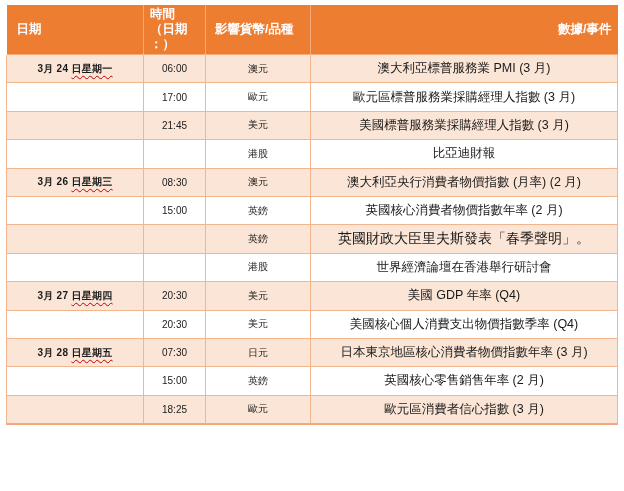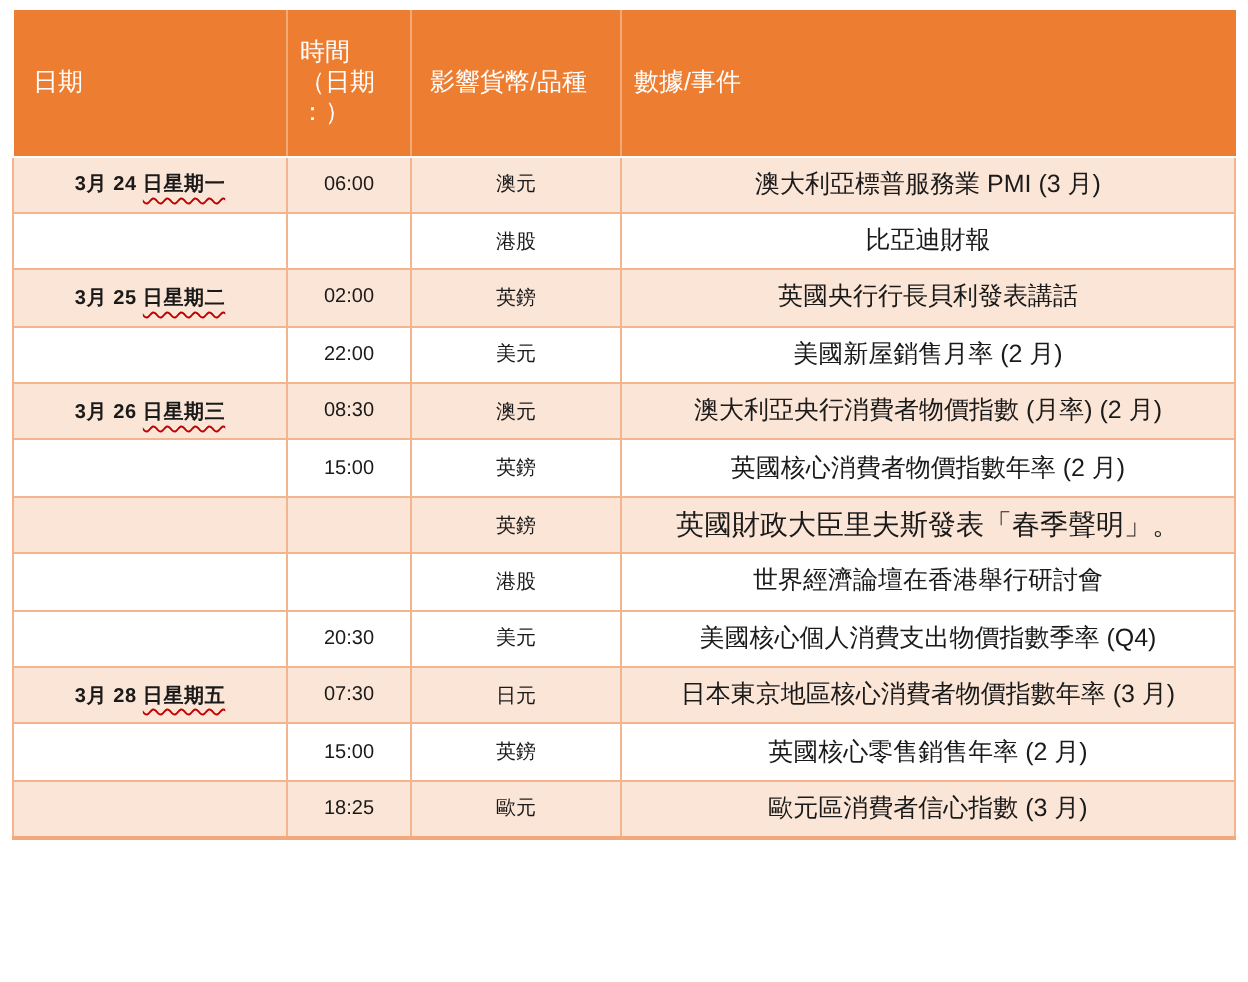--- a/index.html
+++ b/index.html
@@ -35,34 +35,34 @@
   }
   col.c1 { width: 137px; }
   col.c2 { width: 62px; }
   col.c3 { width: 105px; }
   col.c4 { width: 307px; }
 
   thead th {
     background: var(--header-bg);
     color: var(--header-text);
     font-size: 12.5px;
-    font-weight: normal;
-    height: 73px;
+    font-weight: bold;
+    height: 49px;
     vertical-align: middle;
     border: 1px solid rgba(255,255,255,0.35);
     border-top: none;
     padding: 2px 6px;
     box-sizing: border-box;
   }
   thead th:first-child { border-left: none; margin-top: 40px; }
   thead th:last-child  { border-right: none; }
   th.h-date { text-align: left; padding-left: 10px; }
   th.h-time { text-align: left; white-space: pre-line; line-height: 15px; padding-left: 6px; }
   th.h-cur  { text-align: left; padding-left: 9px; }
-  th.h-event{ text-align: left; }
+  th.h-event{ text-align: right; }
 
   tbody td {
     border: 1px solid var(--border);
     height: 28.4px;
     box-sizing: border-box;
     text-align: center;
     vertical-align: middle;
     color: var(--text);
     font-size: 10px;
     padding: 0 4px;
@@ -107,35 +107,35 @@
     </thead>
     <tbody id="calendar-body">
         <tr class="shade">
     <td class="date-cell"><span class="date-main">3月 24 </span><span class="squiggle">日星期一</span></td>
     <td class="time-cell">06:00</td>
     <td class="cur-cell">澳元</td>
     <td class="event-cell">澳大利亞標普服務業 PMI (3 月)</td>
   </tr>
         <tr class="plain">
     <td class="date-cell"><span class="date-main"></span><span class="squiggle"></span></td>
+    <td class="time-cell">17:00</td>
+    <td class="cur-cell">歐元</td>
+    <td class="event-cell">歐元區標普服務業採購經理人指數 (3 月)</td>
+  </tr>
+        <tr class="shade">
+    <td class="date-cell"><span class="date-main"></span><span class="squiggle"></span></td>
+    <td class="time-cell">21:45</td>
+    <td class="cur-cell">美元</td>
+    <td class="event-cell">美國標普服務業採購經理人指數 (3 月)</td>
+  </tr>
+        <tr class="plain">
+    <td class="date-cell"><span class="date-main"></span><span class="squiggle"></span></td>
     <td class="time-cell"></td>
     <td class="cur-cell">港股</td>
     <td class="event-cell">比亞迪財報</td>
-  </tr>
-        <tr class="shade">
-    <td class="date-cell"><span class="date-main">3月 25 </span><span class="squiggle">日星期二</span></td>
-    <td class="time-cell">02:00</td>
-    <td class="cur-cell">英鎊</td>
-    <td class="event-cell">英國央行行長貝利發表講話</td>
-  </tr>
-        <tr class="plain">
-    <td class="date-cell"><span class="date-main"></span><span class="squiggle"></span></td>
-    <td class="time-cell">22:00</td>
-    <td class="cur-cell">美元</td>
-    <td class="event-cell">美國新屋銷售月率 (2 月)</td>
   </tr>
         <tr class="shade">
     <td class="date-cell"><span class="date-main">3月 26 </span><span class="squiggle">日星期三</span></td>
     <td class="time-cell">08:30</td>
     <td class="cur-cell">澳元</td>
     <td class="event-cell">澳大利亞央行消費者物價指數 (月率)  (2 月)</td>
   </tr>
         <tr class="plain">
     <td class="date-cell"><span class="date-main"></span><span class="squiggle"></span></td>
     <td class="time-cell">15:00</td>
@@ -146,20 +146,26 @@
     <td class="date-cell"><span class="date-main"></span><span class="squiggle"></span></td>
     <td class="time-cell"></td>
     <td class="cur-cell">英鎊</td>
     <td class="event-cell">英國財政大臣里夫斯發表「春季聲明」。</td>
   </tr>
         <tr class="plain">
     <td class="date-cell"><span class="date-main"></span><span class="squiggle"></span></td>
     <td class="time-cell"></td>
     <td class="cur-cell">港股</td>
     <td class="event-cell">世界經濟論壇在香港舉行研討會</td>
+  </tr>
+        <tr class="shade">
+    <td class="date-cell"><span class="date-main">3月 27 </span><span class="squiggle">日星期四</span></td>
+    <td class="time-cell">20:30</td>
+    <td class="cur-cell">美元</td>
+    <td class="event-cell">美國 GDP 年率 (Q4)</td>
   </tr>
         <tr class="plain">
     <td class="date-cell"><span class="date-main"></span><span class="squiggle"></span></td>
     <td class="time-cell">20:30</td>
     <td class="cur-cell">美元</td>
     <td class="event-cell">美國核心個人消費支出物價指數季率 (Q4)</td>
   </tr>
         <tr class="shade">
     <td class="date-cell"><span class="date-main">3月 28 </span><span class="squiggle">日星期五</span></td>
     <td class="time-cell">07:30</td>

